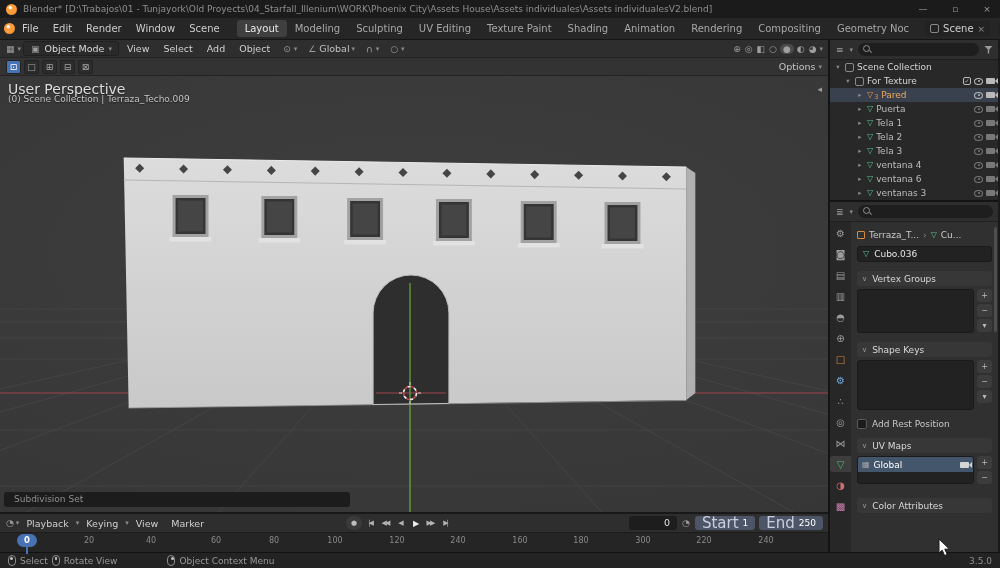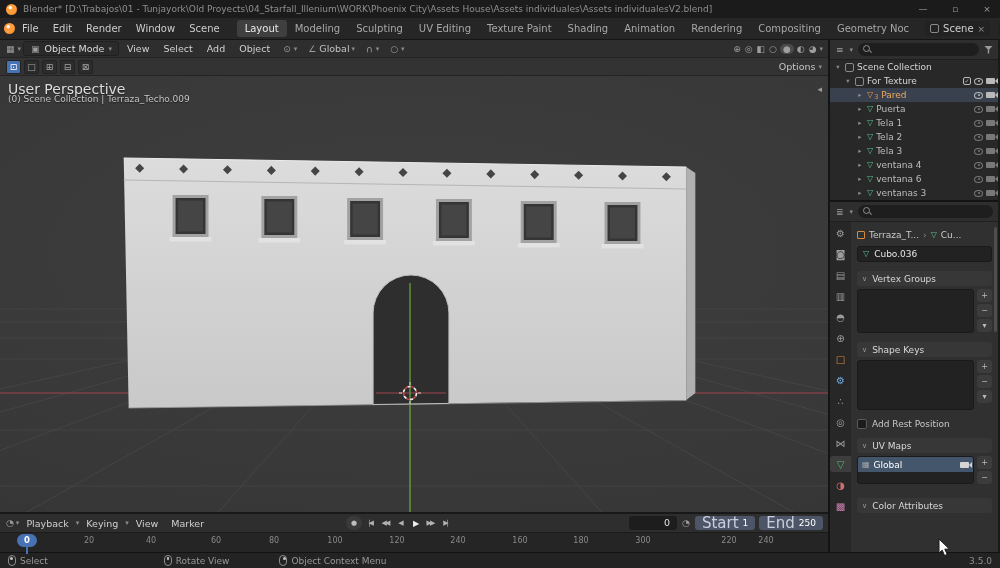--- a/index.html
+++ b/index.html
@@ -358,20 +358,21 @@
                 <line x1="0" y1="8" x2="0" y2="11"></line>
               <line x1="-11" y1="0" x2="-8" y2="0"></line>
                 <line x1="8" y1="0" x2="11" y2="0"></line>
             </g>
           </g>
         </svg>
 
         <div class="vp-lab1">User Perspective</div>
         <div class="vp-lab2">(0) Scene Collection | Terraza_Techo.009</div>
         <div class="vp-collapse">◂</div>
+        <div class="redo">Subdivision Set</div>
       </div>
 
       <div class="timeline">
         <div class="tl-header">
           <span class="hic">◔</span>
           <span class="dd">▾</span>
           <span class="vmenu">Playback</span>
           <span class="dd">▾</span>
           <span class="vmenu">Keying</span>
           <span class="dd">▾</span>
@@ -407,21 +408,21 @@
           <span class="tick" style="left:89px">20</span>
           <span class="tick" style="left:151px">40</span>
           <span class="tick" style="left:216px">60</span>
           <span class="tick" style="left:274px">80</span>
           <span class="tick" style="left:335px">100</span>
           <span class="tick" style="left:397px">120</span>
           <span class="tick" style="left:458px">240</span>
           <span class="tick" style="left:520px">160</span>
           <span class="tick" style="left:581px">180</span>
           <span class="tick" style="left:643px">300</span>
-          <span class="tick" style="left:729px">220</span>
+          <span class="tick" style="left:704px">220</span>
           <span class="tick" style="left:766px">240</span>
           <div class="playhead">0</div>
           <div class="playline"></div>
         </div>
       </div>
     </div>
 
     <div class="right">
 
       <div class="outliner">
@@ -652,21 +653,21 @@
         </div>
       </div>
     </div>
   </div>
 
   <div class="status">
     <div class="sbitem">
       <span class="ic-mouse l"></span>
       <span>Select</span>
     </div>
-    <div class="sbitem" style="margin-left:112px">
+    <div class="sbitem" style="">
       <span class="ic-mouse m"></span>
       <span>Rotate View</span>
     </div>
     <div class="sbitem" style="margin-left:46px">
       <span class="ic-mouse r"></span>
       <span>Object Context Menu</span>
     </div>
     <span class="version">3.5.0</span>
   </div>
 

